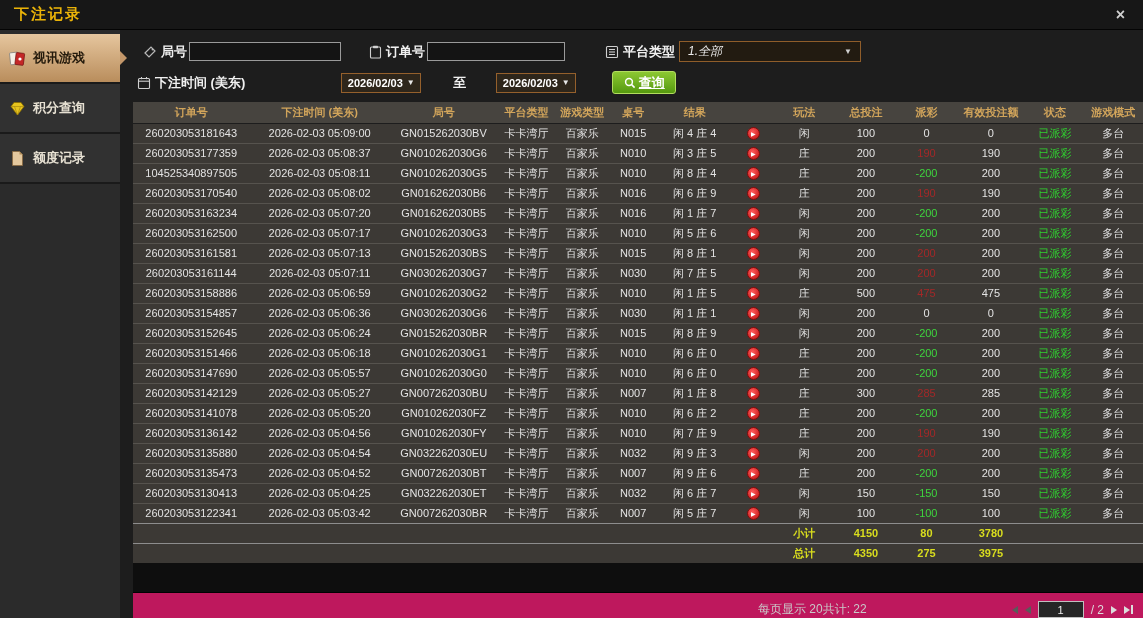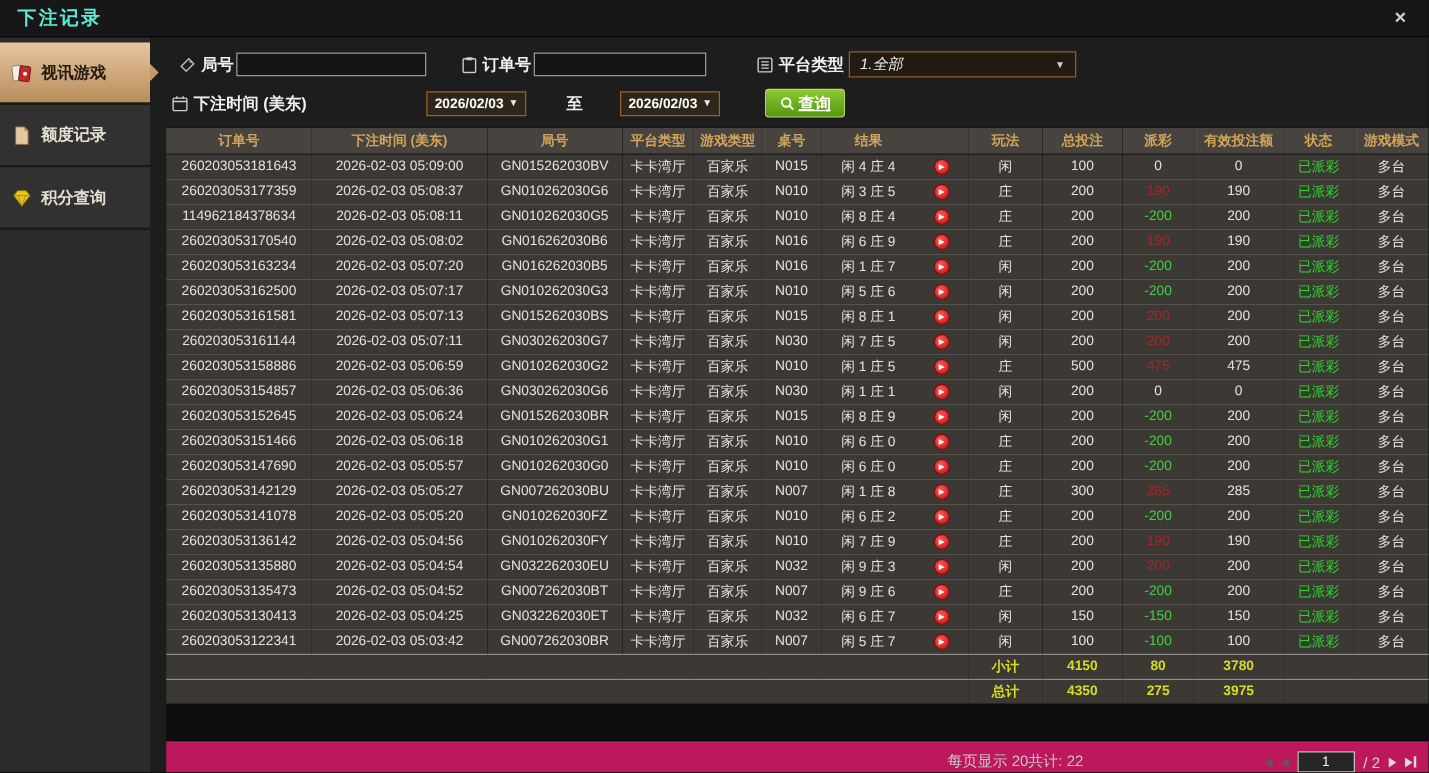--- a/index.html
+++ b/index.html
@@ -1,21 +1,21 @@
 <!DOCTYPE html>
 <html><head>
 <meta charset="utf-8">
 <style>
   * { margin:0; padding:0; box-sizing:border-box; }
   body { background:#000; font-family:"Liberation Sans", sans-serif; }
   .window { width:1143px; height:618px; background:#1c1c1c; position:relative; overflow:hidden; }
 
   
   .titlebar { height:30px; background:#171717; display:flex; align-items:center; padding:0 14px; border-bottom:1px solid #040404; }
-  .title { color:#5eead4; font-size:15px; font-weight:bold; letter-spacing:2px; }
+  .title { color:#eab308; font-size:15px; font-weight:bold; letter-spacing:2px; }
   .close-btn { margin-left:auto; color:#d0d0d0; font-size:16px; font-weight:bold; cursor:pointer; padding:0 4px; }
 
   .body { display:flex; height:588px; }
 
   
   .sidebar { width:120px; background:#2b2b2b; flex:none; padding-top:4px; }
   .side-item { height:50px; display:flex; align-items:center; gap:7px; padding:0 9px; color:#e6e0d2; font-size:13px; font-weight:bold; border-bottom:2px solid #1a1a1a; background:#313131; position:relative; cursor:pointer; }
   .side-item.active { background:linear-gradient(#e6c69e, #b98d5c); color:#241a0c; }
   .side-item.active::after { content:""; position:absolute; right:-7px; top:50%; margin-top:-7px; z-index:2;
     border-left:7px solid #c3976a; border-top:7px solid transparent; border-bottom:7px solid transparent; }
@@ -80,32 +80,32 @@
       <div class="side-item active">
         <svg class="icon-svg" width="17" height="17" viewBox="0 0 17 17">
           <rect x="1" y="2.5" width="8.5" height="12" rx="1" fill="#f4efe6" stroke="#777" stroke-width="0.7" transform="rotate(-6 5 8)"></rect>
           <rect x="6.5" y="3" width="8.5" height="12" rx="1" fill="#c42727" stroke="#6e1010" stroke-width="0.7" transform="rotate(7 11 9)"></rect>
           <circle cx="11" cy="9" r="1.6" fill="#fff"></circle>
         </svg>
         <span>视讯游戏</span>
       </div>
       <div class="side-item">
         <svg class="icon-svg" width="17" height="17" viewBox="0 0 17 17">
-          <path d="M3.5 1.5 h7 l3 3 v11 h-10 z" fill="#e4c89e" stroke="#8a6a40" stroke-width="0.8"></path>
-          <path d="M10.5 1.5 v3 h3 z" fill="#b08c58"></path>
-        </svg>
-        <span>额度记录</span>
-      </div>
-      <div class="side-item">
-        <svg class="icon-svg" width="17" height="17" viewBox="0 0 17 17">
           <polygon points="8.5,15 2,6.5 5,2.5 12,2.5 15,6.5" fill="#e7c41e" stroke="#8a6c00" stroke-width="0.8"></polygon>
           <polyline points="2,6.5 15,6.5" stroke="#a88a10" stroke-width="0.7" fill="none"></polyline>
           <polyline points="5.5,6.5 8.5,15 11.5,6.5" stroke="#a88a10" stroke-width="0.7" fill="none"></polyline>
         </svg>
         <span>积分查询</span>
+      </div>
+      <div class="side-item">
+        <svg class="icon-svg" width="17" height="17" viewBox="0 0 17 17">
+          <path d="M3.5 1.5 h7 l3 3 v11 h-10 z" fill="#e4c89e" stroke="#8a6a40" stroke-width="0.8"></path>
+          <path d="M10.5 1.5 v3 h3 z" fill="#b08c58"></path>
+        </svg>
+        <span>额度记录</span>
       </div>
     </div>
 
     <div class="main">
 
       <div class="filters">
         <div class="filter-row">
           <span class="flabel" style="margin-left:6px;">
             <svg class="icon-svg" width="14" height="14" viewBox="0 0 14 14">
               <path d="M2 8 L8 2 L12 6 L6 12 Z" fill="none" stroke="#b9b9b9" stroke-width="1.2"></path>
@@ -228,21 +228,21 @@
                 <td>闲 3 庄 5</td>
                 <td><span class="play-btn">▶</span></td>
                 <td>庄</td>
                 <td>200</td>
                 <td class="pc-pos">190</td>
                 <td>190</td>
                 <td class="status-paid">已派彩</td>
                 <td>多台</td>
               </tr>
               <tr>
-                <td>114962184378634</td>
+                <td>104525340897505</td>
                 <td>2026-02-03 05:08:11</td>
                 <td>GN010262030G5</td>
                 <td>卡卡湾厅</td>
                 <td>百家乐</td>
                 <td>N010</td>
                 <td>闲 8 庄 4</td>
                 <td><span class="play-btn">▶</span></td>
                 <td>庄</td>
                 <td>200</td>
                 <td class="pc-neg">-200</td>

